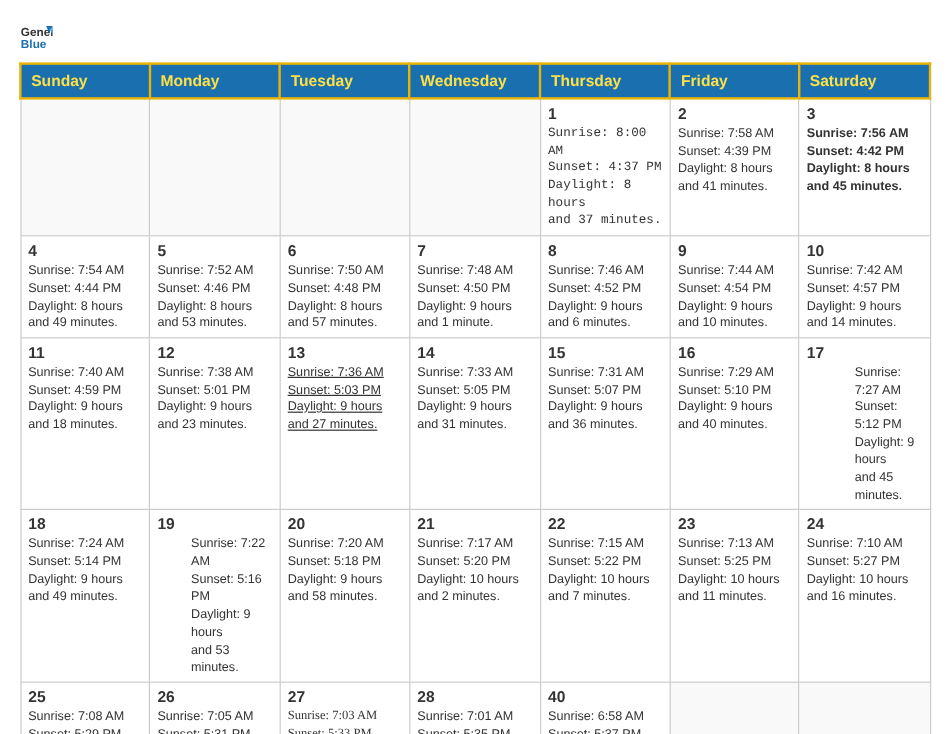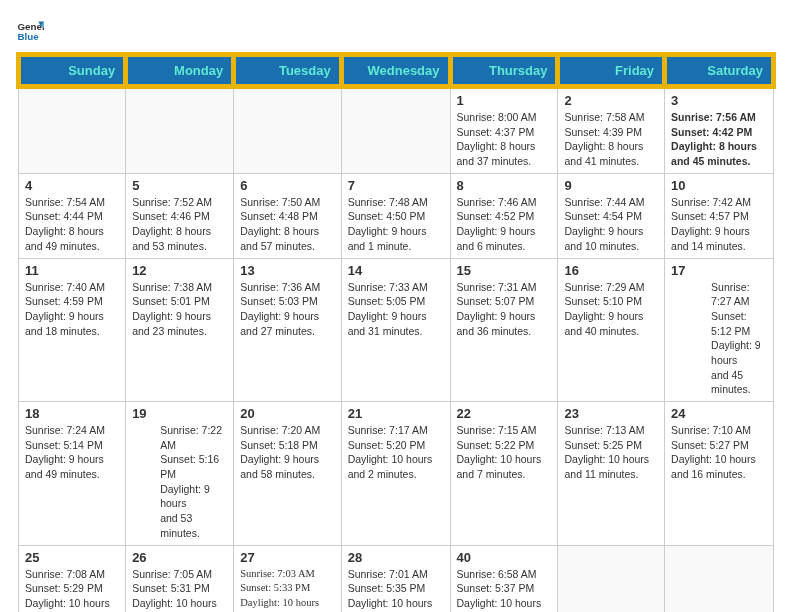--- a/index.html
+++ b/index.html
@@ -36,26 +36,26 @@
     .subtitle {
       font-size: 16px;
       color: #555;
     }
     .calendar {
       width: 100%;
       border-collapse: collapse;
     }
     .calendar th {
       background-color: #1a6faf;
-      color: #5eead4;
+      color: #fde047;
       font-size: 13px;
       font-weight: bold;
       padding: 6px 8px;
-      text-align: right;
-      border: 5px solid #eab308;
+      text-align: left;
+      border: 2px solid #eab308;
     }
     .calendar td {
       border: 1px solid #ccc;
       vertical-align: top;
       padding: 4px 6px;
       width: 110px;
       min-height: 80px;
       font-size: 11px;
       color: #333;
       background: #fff;
@@ -110,21 +110,21 @@
       </tr>
   </thead>
   <tbody id="calendar-body">
   <tr>
         <td class="empty"></td>
         <td class="empty"></td>
         <td class="empty"></td>
         <td class="empty"></td>
         <td>
           <div class="day-number">1</div>
-          <div class="day-info" style="white-space: pre-line;">Sunrise: 8:00 AM
+          <div class="day-info" style="white-space: pre-line; font-family: Liberation Mono, monospace;">Sunrise: 8:00 AM
 Sunset: 4:37 PM
 Daylight: 8 hours
 and 37 minutes.</div>
         </td>
         <td>
           <div class="day-number">2</div>
           <div class="day-info" style="white-space: pre-line;">Sunrise: 7:58 AM
 Sunset: 4:39 PM
 Daylight: 8 hours
 and 41 minutes.</div>
@@ -198,21 +198,21 @@
         </td>
         <td>
           <div class="day-number">12</div>
           <div class="day-info" style="white-space: pre-line;">Sunrise: 7:38 AM
 Sunset: 5:01 PM
 Daylight: 9 hours
 and 23 minutes.</div>
         </td>
         <td>
           <div class="day-number">13</div>
-          <div class="day-info" style="white-space: pre-line;">Sunrise: 7:36 AM
+          <div class="day-info" style="white-space: pre-line; text-decoration: underline;">Sunrise: 7:36 AM
 Sunset: 5:03 PM
 Daylight: 9 hours
 and 27 minutes.</div>
         </td>
         <td>
           <div class="day-number">14</div>
           <div class="day-info" style="white-space: pre-line;">Sunrise: 7:33 AM
 Sunset: 5:05 PM
 Daylight: 9 hours
 and 31 minutes.</div>

